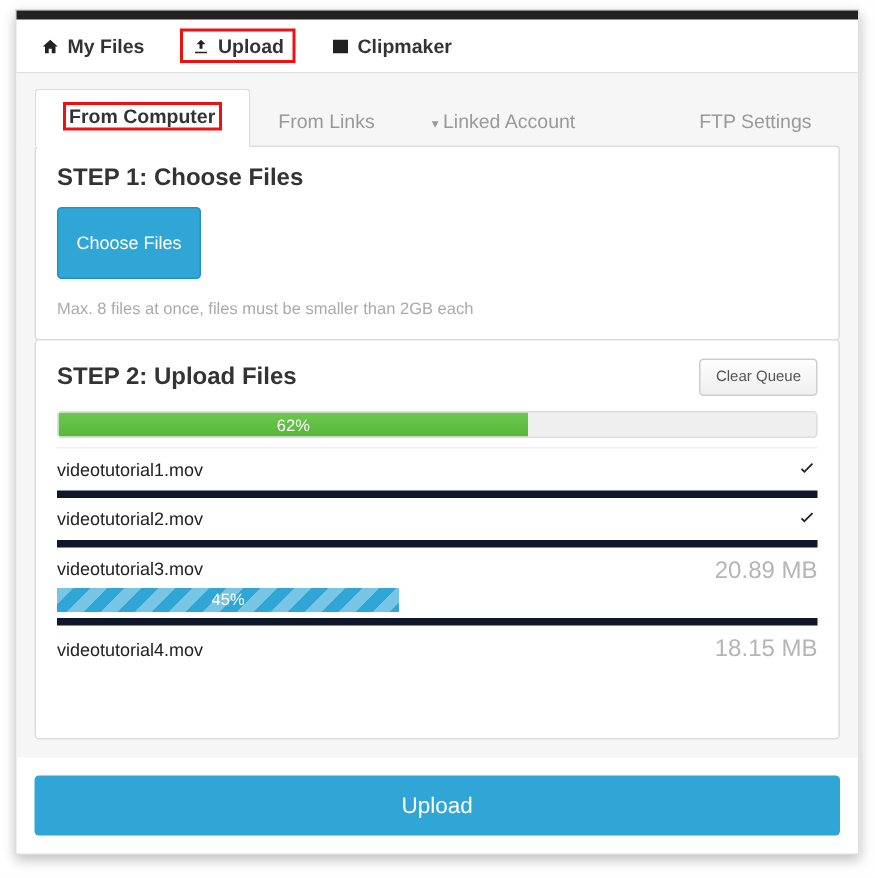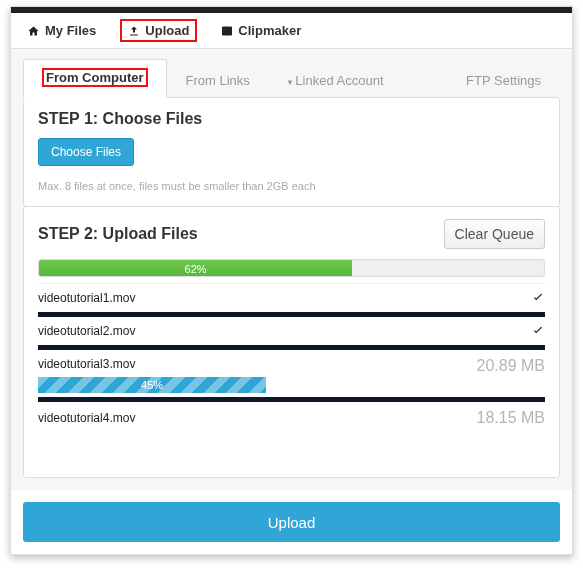--- a/index.html
+++ b/index.html
@@ -50,27 +50,27 @@
   .content { background: #f6f6f6; padding: 0 12px 12px 12px; }
   .panel {
     background: #fff; border: 1px solid #ddd; border-radius: 3px;
     padding: 12px 14px 14px 14px; margin-top: -1px;
   }
   .panel + .panel { }
   .panel-head { display: flex; align-items: center; justify-content: space-between; margin-bottom: 10px; }
   .step-title { font-size: 16px; font-weight: bold; color: #333; }
   .btn-blue {
     background: #2fa6d6; color: #fff; border: 1px solid #2291bf;
-    padding: 6px 12px; font-size: 12px; border-radius: 3px; cursor: pointer;
+    padding: 16px 12px; font-size: 12px; border-radius: 3px; cursor: pointer;
     display: inline-block;
   }
   .hint { font-size: 11px; color: #aaa; margin-top: 14px; }
   .btn-grey {
     background: linear-gradient(#fdfdfd,#efefef); border: 1px solid #ccc;
-    color: #555; padding: 6px 10px; font-size: 14px; border-radius: 3px; cursor: pointer;
+    color: #555; padding: 6px 10px; font-size: 10px; border-radius: 3px; cursor: pointer;
   }
   .progress-outer {
     height: 18px; background: #efefef; border: 1px solid #ddd; border-radius: 3px;
     position: relative; overflow: hidden; margin-bottom: 6px;
   }
   .progress-green {
     height: 100%; background: linear-gradient(#6dc94e,#57b63c);
     position: relative; text-align: center; color: #fff; font-size: 11px; line-height: 18px;
   }
   .progress-blue-stripe {

